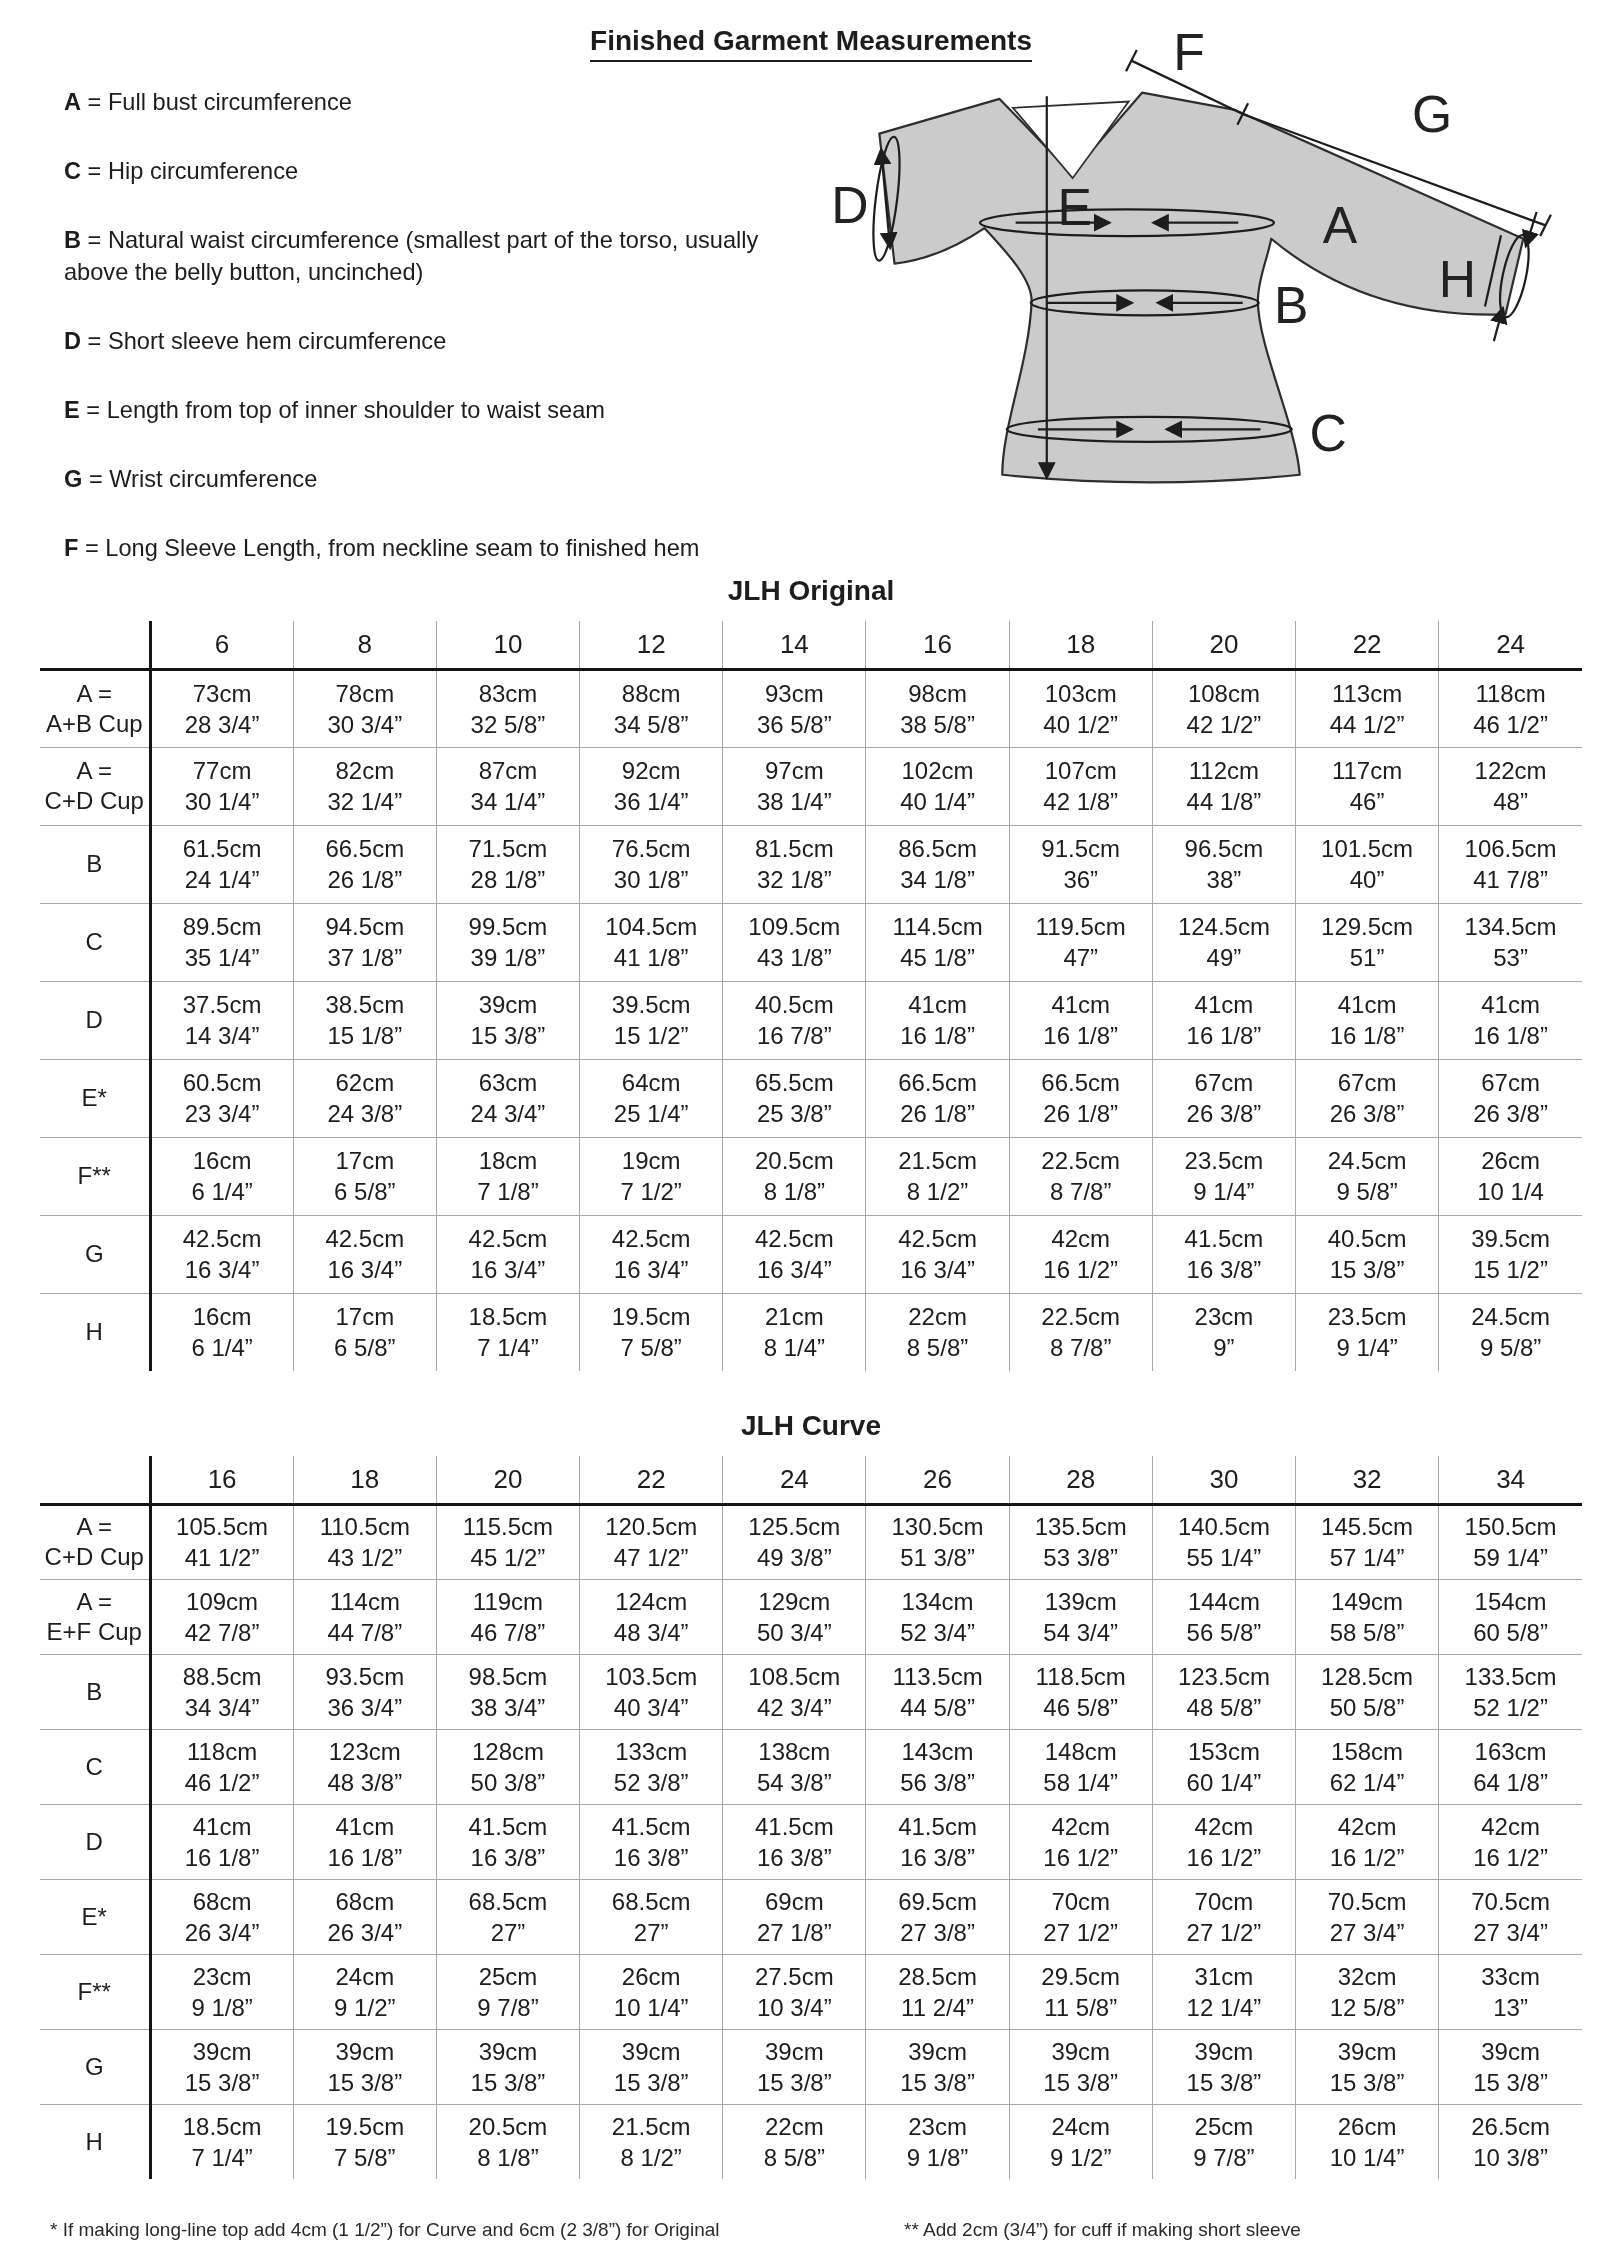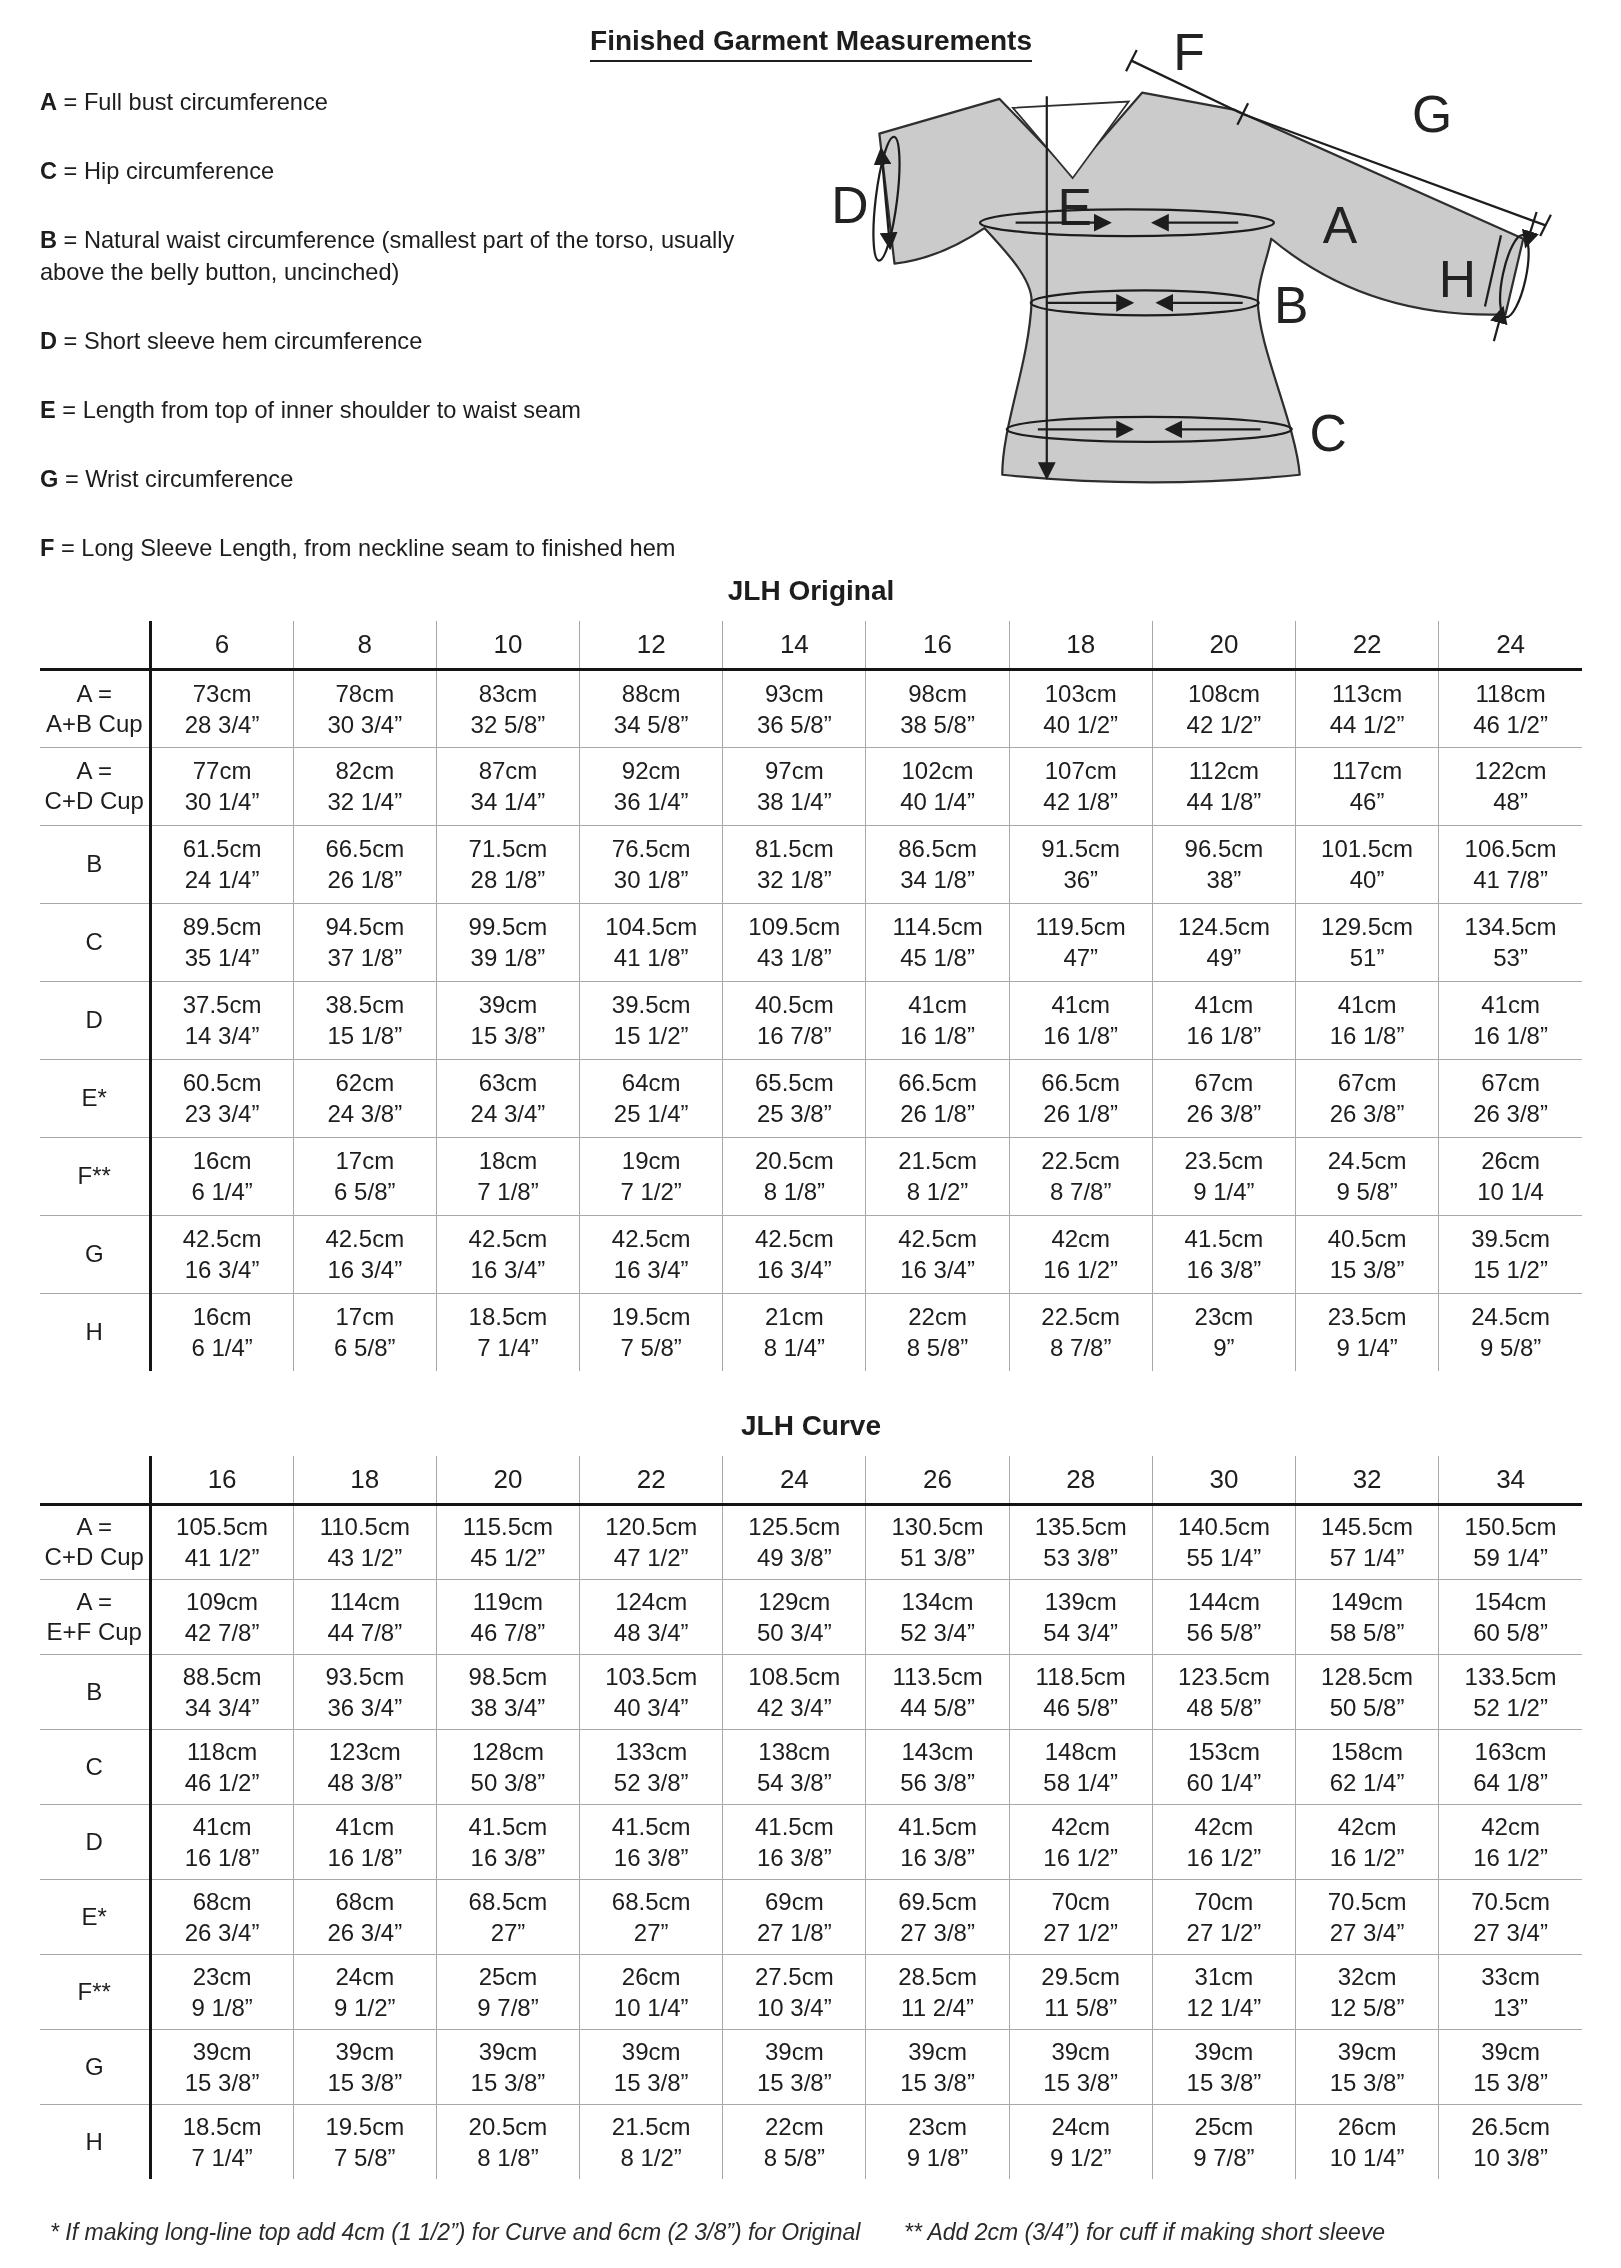--- a/index.html
+++ b/index.html
@@ -5,21 +5,21 @@
   * { margin:0; padding:0; box-sizing:border-box; }
   body { background:#ffffff; }
   .page {
     position:relative; width:1622px; height:2269px; background:#ffffff;
     font-family:"Liberation Sans","DejaVu Sans",sans-serif; color:#1d1d1d; overflow:hidden;
   }
   .doc-title { position:absolute; top:25px; left:0; width:100%; text-align:center;
     font-size:28px; font-weight:700; }
   .doc-title span { border-bottom:2.7px solid #1d1d1d; padding-bottom:4px; }
 
-  .legend { position:absolute; left:40px; top:86px; width:717px; font-size:23.6px; line-height:32px; }
+  .legend { position:absolute; left:64px; top:86px; width:717px; font-size:23.6px; line-height:32px; }
   .legend-item { margin-bottom:37px; }
   .legend-letter { font-weight:700; }
 
   .diagram { position:absolute; left:824px; top:25px; }
   .dlabel { font-size:58px; fill:#222222; }
   .gline { stroke:#1d1d1d; stroke-width:2.5; fill:none; }
 
   .tbl-title { position:absolute; left:40px; width:1542px; text-align:center;
     font-size:28px; font-weight:700; }
   #title-original { top:575px; }
@@ -36,21 +36,21 @@
     border-top:none; border-bottom:3.6px solid #141414; }
   thead th.corner { border-left:none; border-right:3.6px solid #141414; }
   thead th:last-child { border-right:none; }
   tbody th { font-size:24px; line-height:30px; border:0.9px solid #a8a8a8;
     border-left:none; border-right:3.6px solid #141414; }
   tbody td { height:78px; font-size:24px; line-height:31px; border:0.9px solid #a8a8a8; }
   #table-curve tbody td, #table-curve tbody th { height:75px; }
   tbody td:last-child { border-right:none; }
   tbody tr:last-child th, tbody tr:last-child td { border-bottom:none; }
 
-  .footnote { position:absolute; top:2219px; font-style:italic; font-size:23px; color:#2a2a2a; }
+  .footnote { position:absolute; top:2219px; font-size:19px; color:#2a2a2a; }
   .footnote-left { left:50px; }
   .footnote-right { left:904px; }
 </style>
 </head>
 <body>
 
 <div class="page">
 
   <h1 class="doc-title"><span>Finished Garment Measurements</span></h1>
 

